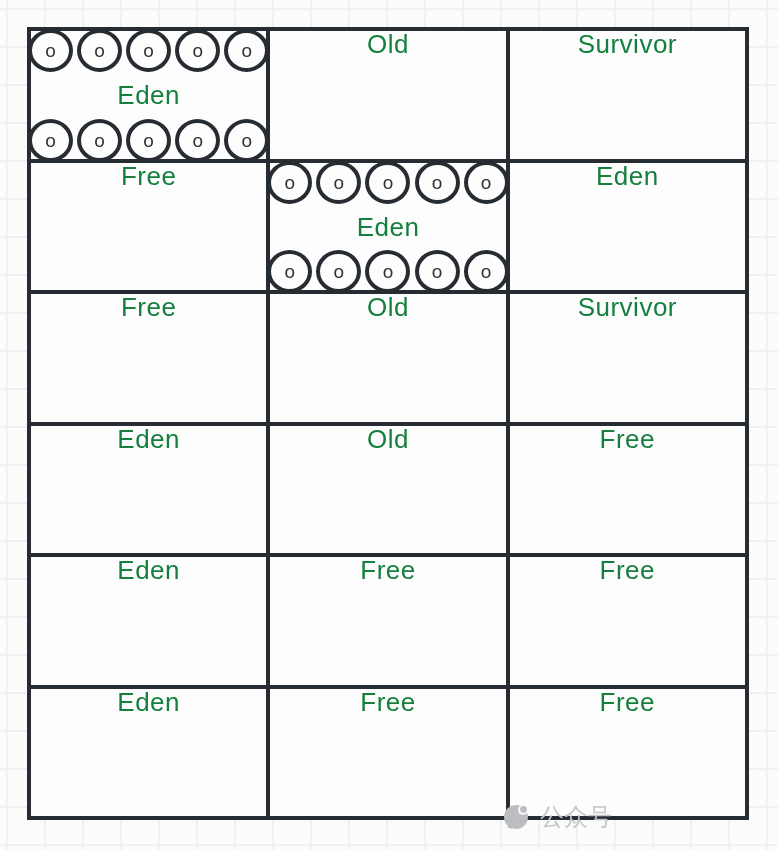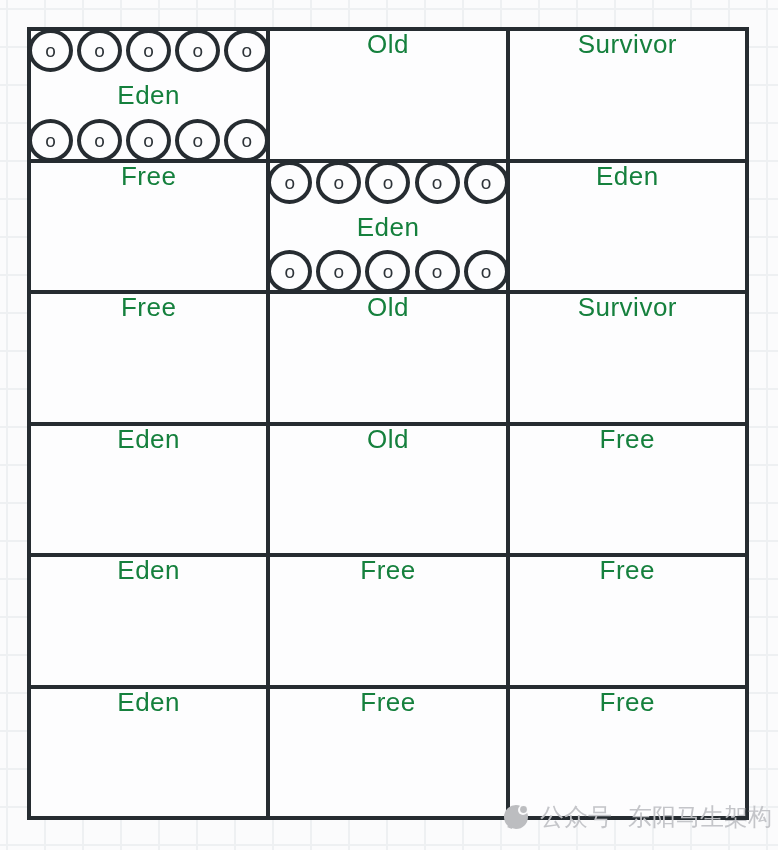--- a/index.html
+++ b/index.html
@@ -99,21 +99,21 @@
     font-size: 24px;
     white-space: nowrap;
     user-select: none;
   }
   .wm-icon {
     display: inline-flex;
     width: 28px;
     height: 28px;
     margin-right: 9px;
   }
-  .wm-channel { margin-right: 16px; }
+  .wm-channel { margin-right: 10px; }
 </style>
 </head>
 <body>
 
 <div class="memory-table">
   <div class="cell has-objects">
       <div class="obj-row top">
         <span class="obj">o</span>
         <span class="obj">o</span>
         <span class="obj">o</span>
@@ -199,14 +199,13 @@
 <div class="watermark">
   <span class="wm-icon">
     <svg viewBox="0 0 28 28" width="28" height="28" aria-hidden="true">
       <circle cx="13" cy="14" r="12" fill="#bcbdc0"></circle>
       <path d="M4 24 L9 26 L8 21 Z" fill="#bcbdc0"></path>
       <circle cx="20" cy="7" r="5" fill="#fbfbfc"></circle>
       <circle cx="20.5" cy="6.5" r="3.4" fill="#bcbdc0"></circle>
     </svg>
   </span>
   <span class="wm-channel">公众号</span>
-  <span class="wm-name">东阳马生架构</span>
 </div>
 
 </body></html>

